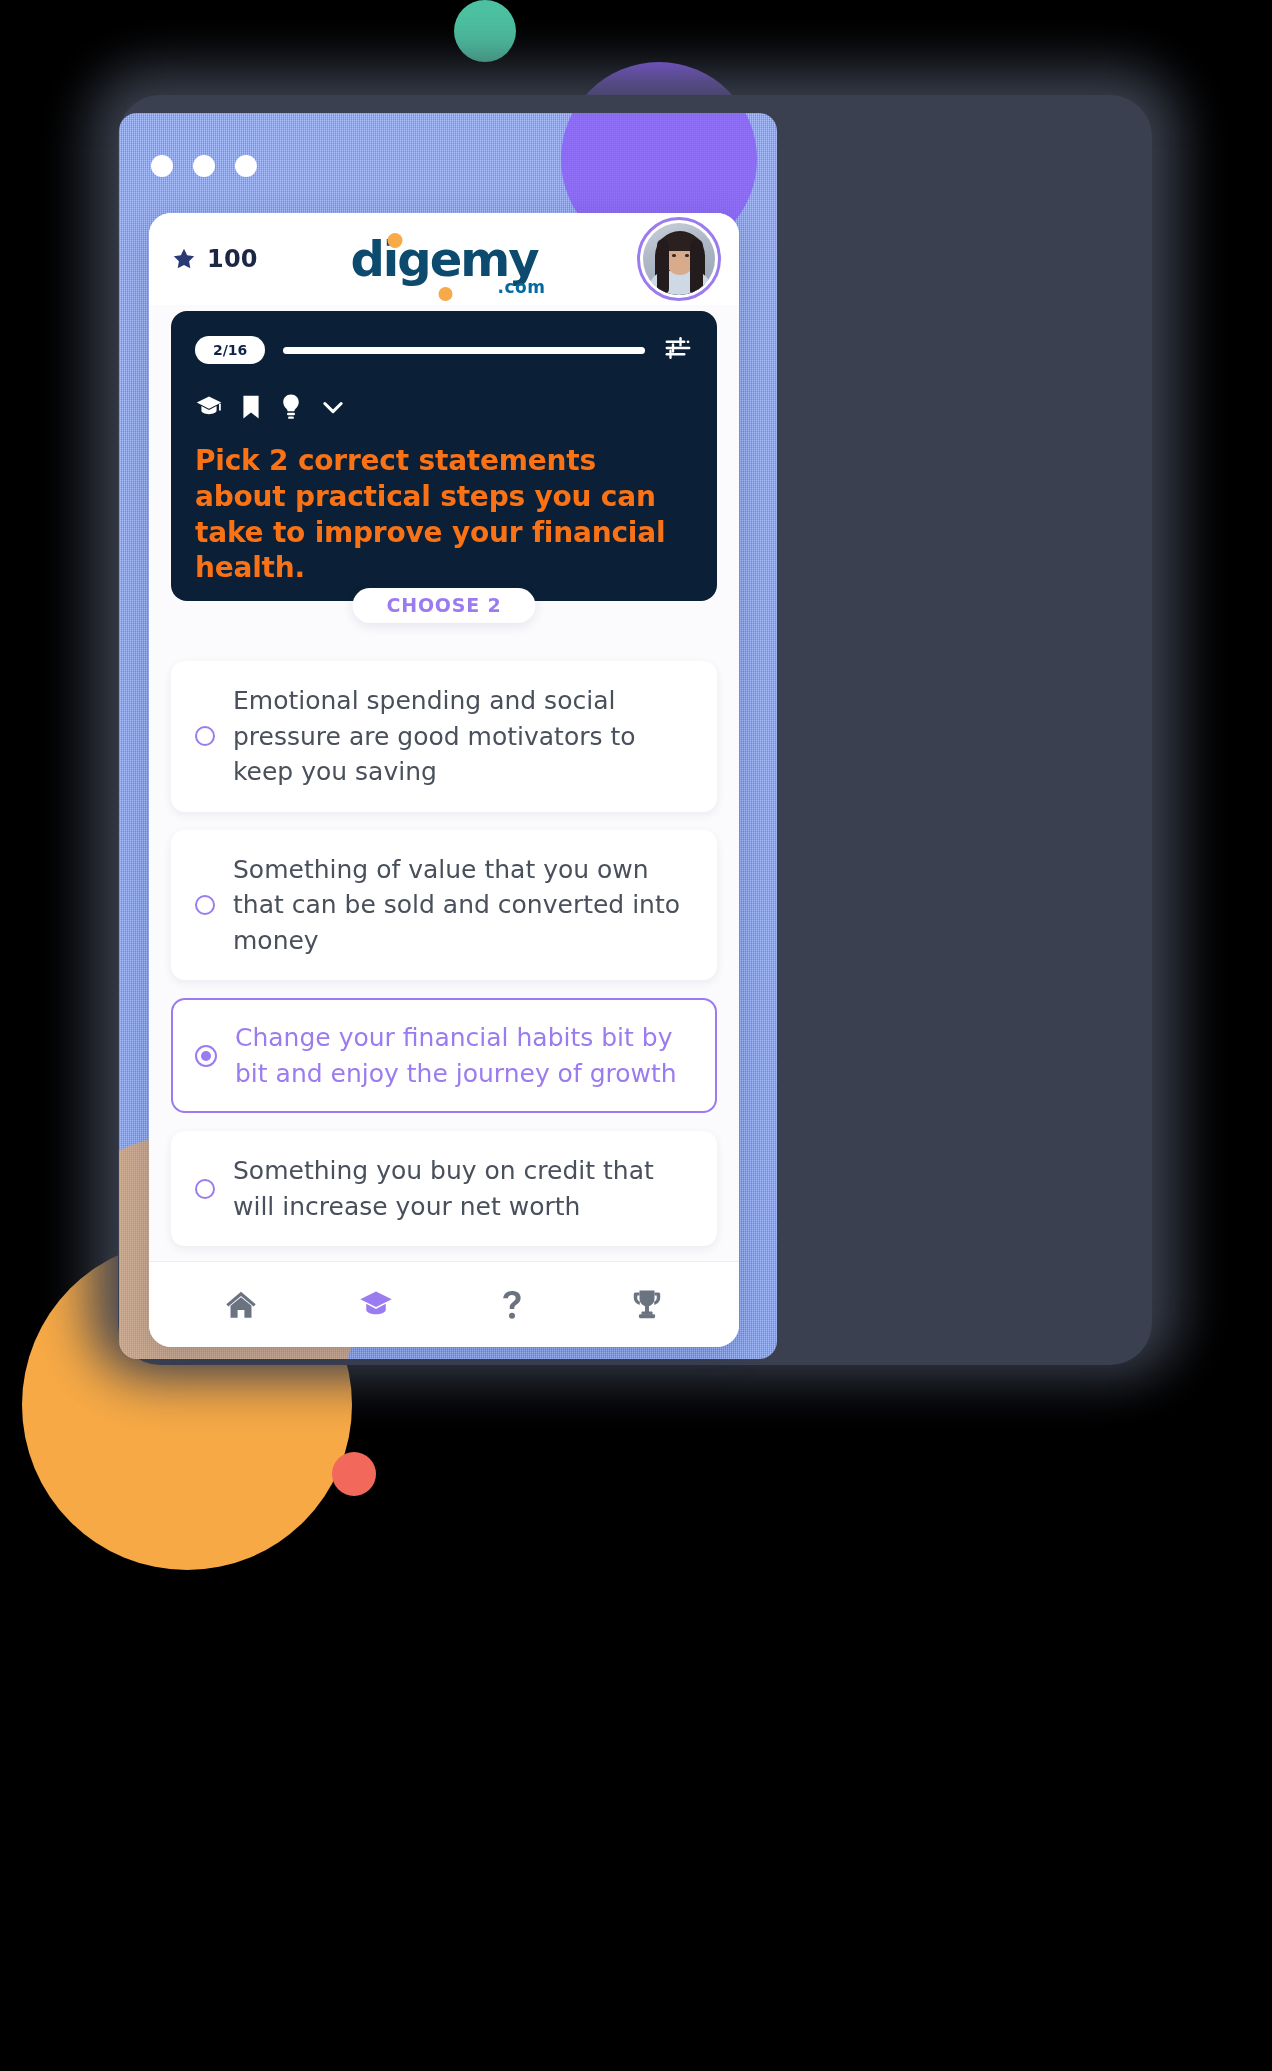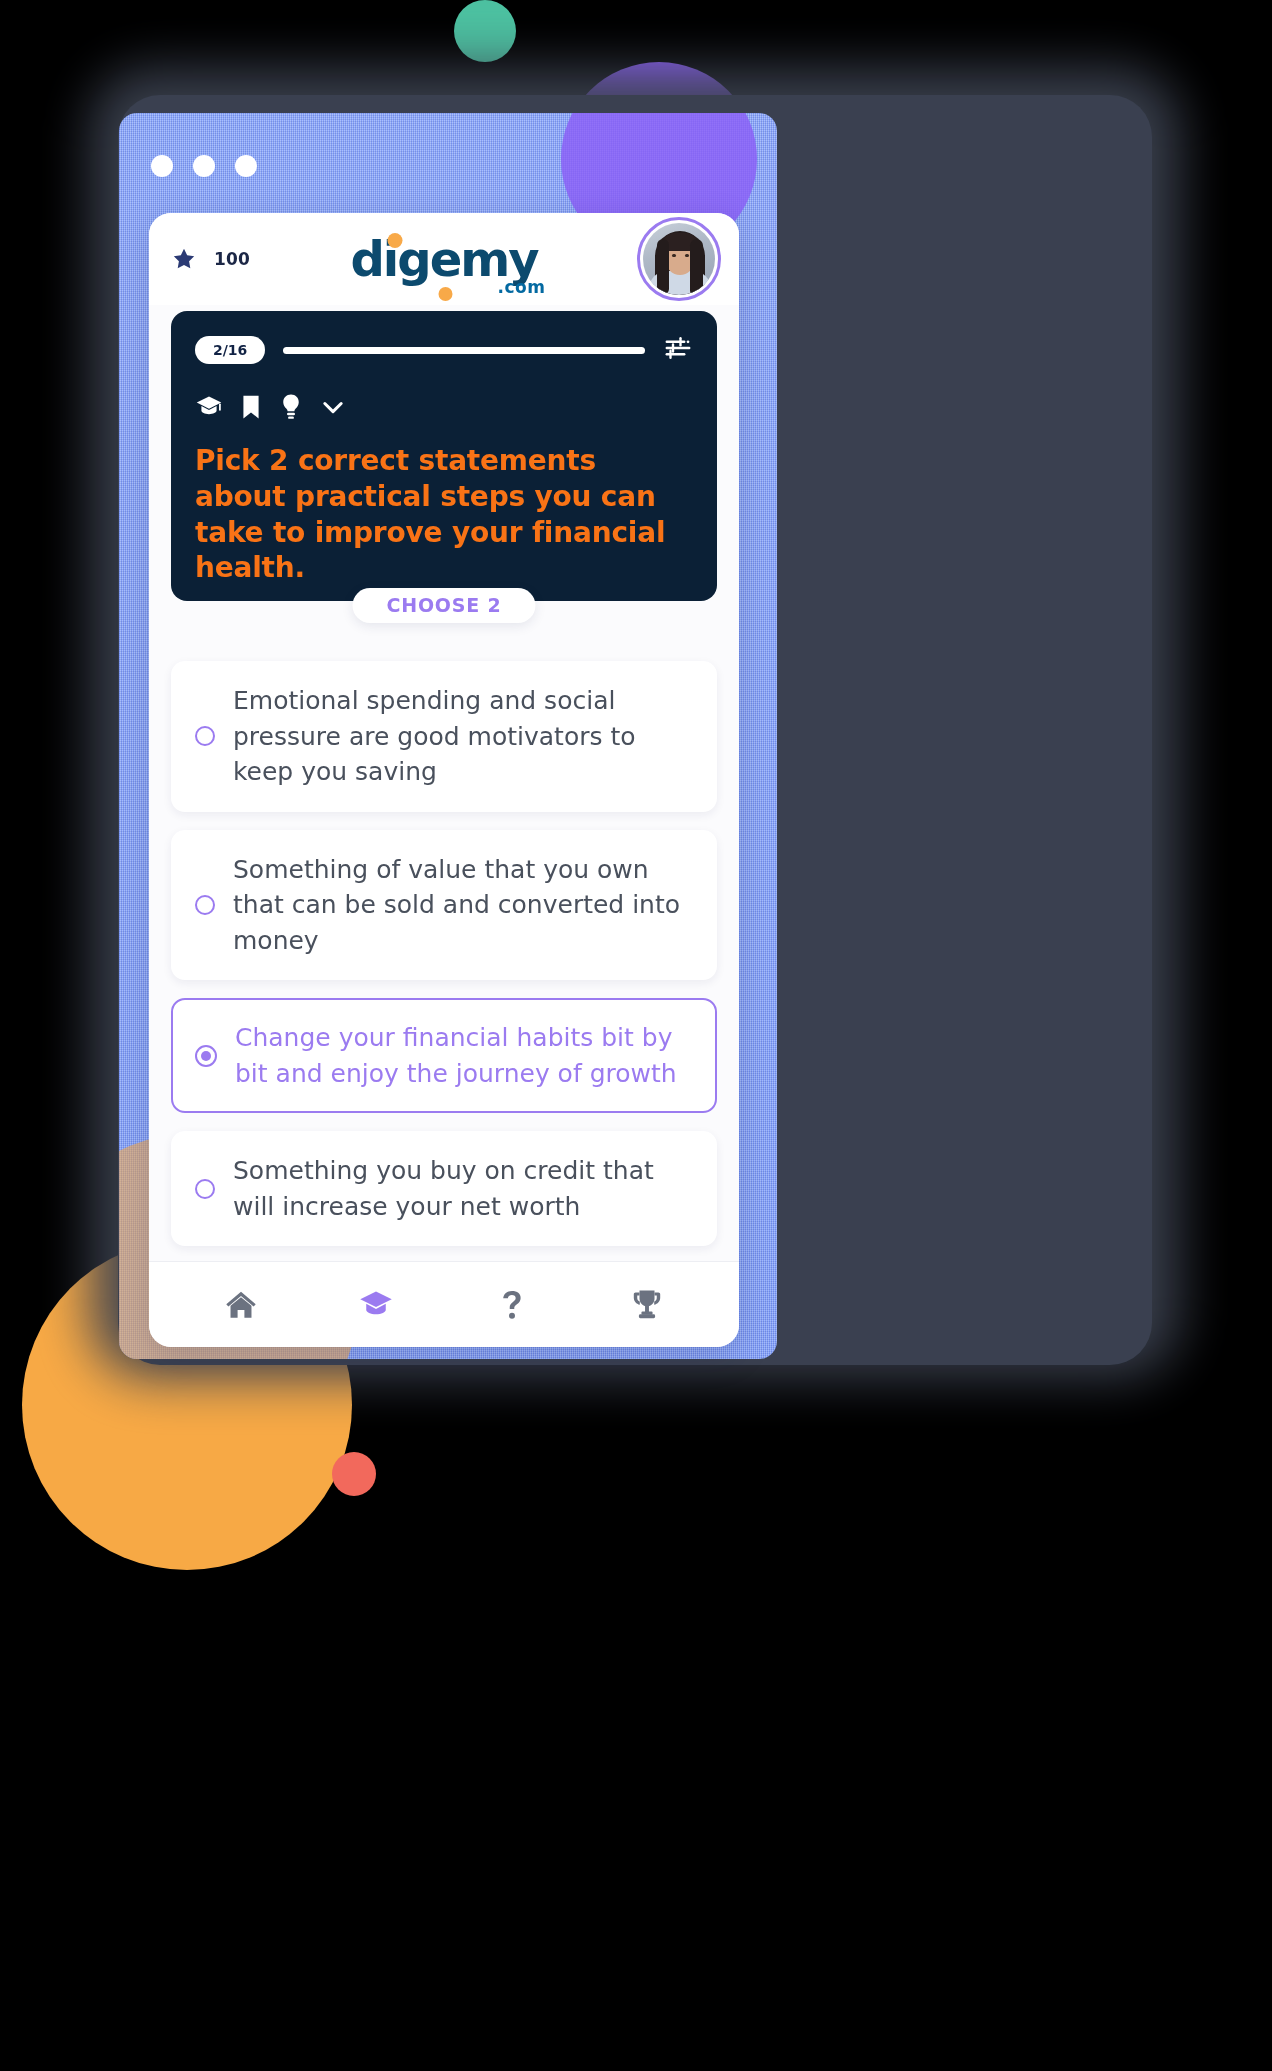--- a/index.html
+++ b/index.html
@@ -68,21 +68,21 @@
     z-index:5;
   }
 
   
   .app-header {
     position:relative; height:92px; background:#ffffff;
     display:flex; align-items:center; padding:0 22px;
   }
   .points { display:flex; align-items:center; gap:10px; }
   .star-ico svg { display:block; }
-  .points-val { font-size:17px; font-weight:700; color:#1c2746; letter-spacing:.2px;margin-left:7px; }
+  .points-val { font-size:24px; font-weight:700; color:#1c2746; letter-spacing:.2px; }
 
   .logo-wrap { position:absolute; left:50%; top:50%; transform:translate(-50%,-50%); }
   .logo { position:relative; }
   .logo-text {
     font-family:"DejaVu Sans", sans-serif;
     font-size:48px; font-weight:700; color:#0c4a6e; letter-spacing:-2px; line-height:1;
   }
   .logo-dot-i { position:absolute; left:37px; top:-2px; width:15px; height:15px; border-radius:50%; background:#f8a948; }
   .logo-dot-low { position:absolute; left:88px; top:52px; width:14px; height:14px; border-radius:50%; background:#f8a948; }
   .logo-com { position:absolute; right:-8px; bottom:-14px; font-size:17px; font-weight:600; color:#0369a1; letter-spacing:.5px; }

